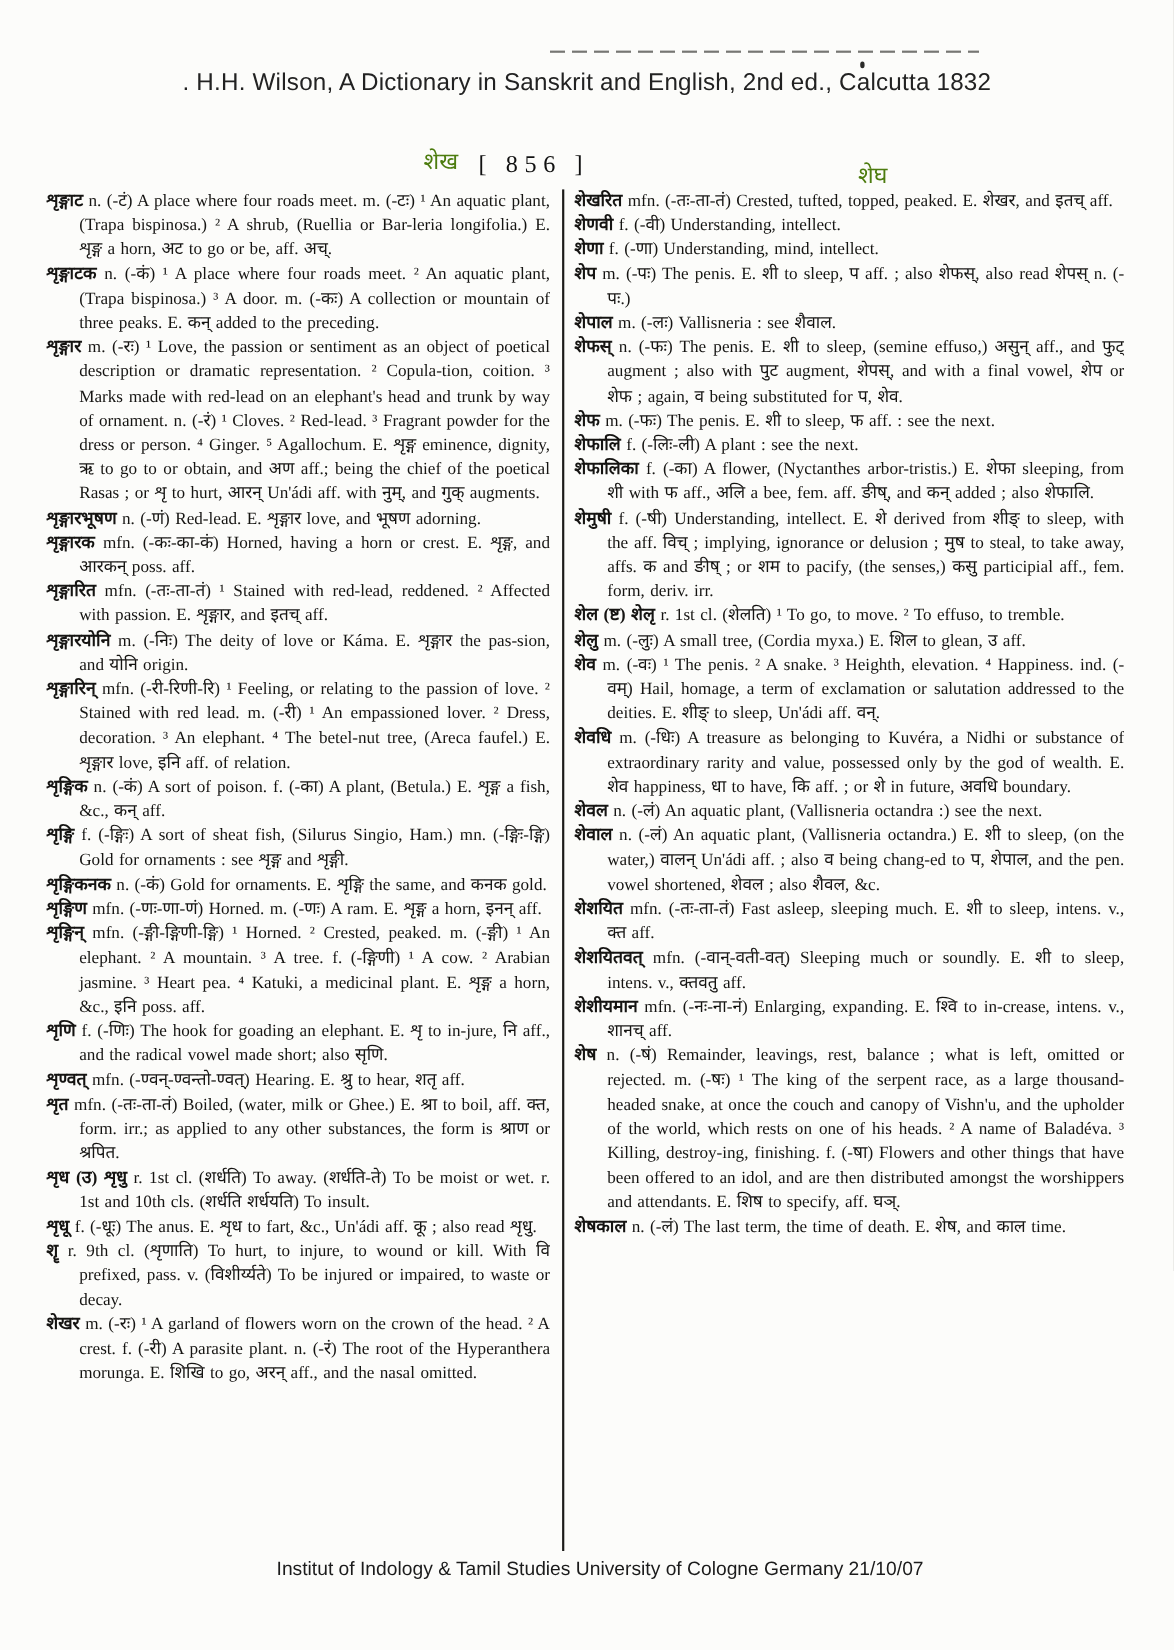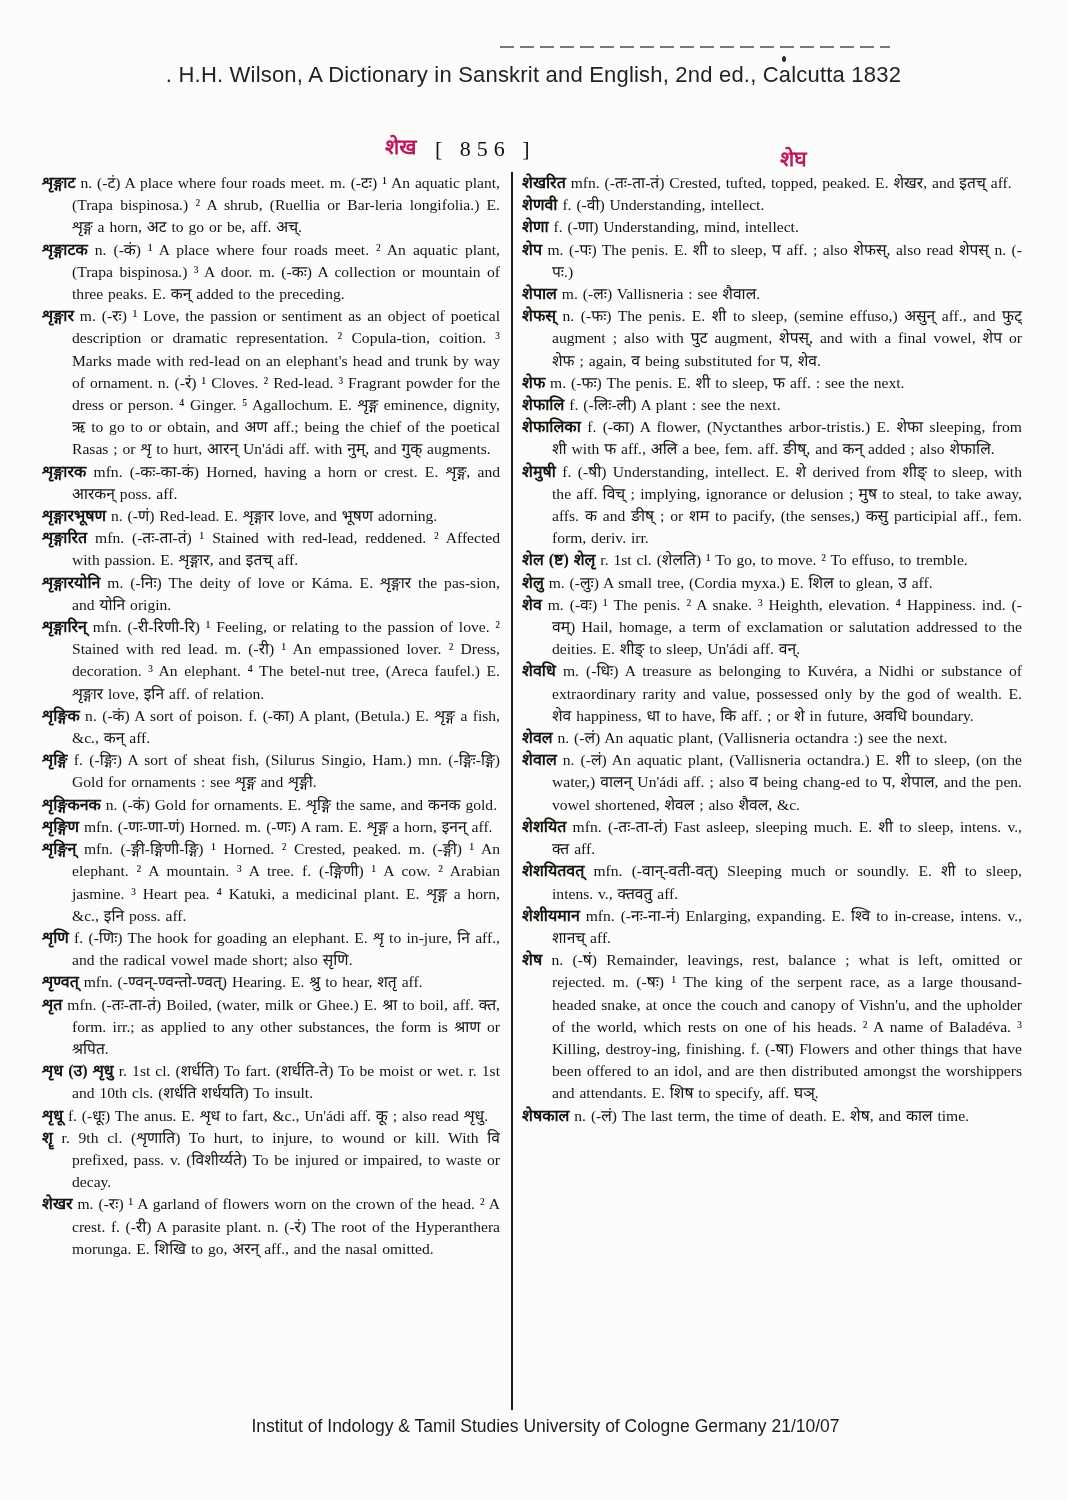--- a/index.html
+++ b/index.html
@@ -48,23 +48,23 @@
   }
   .running-head {
     position: absolute;
     top: 132px;
     left: 0;
     width: 100%;
     height: 40px;
   }
   .catchword {
     position: absolute;
-    font-weight: bold;
+    font-weight: normal;
     font-size: 21px;
-    color: #be185d;
+    color: #4d7c0f;
   }
   .catchword.left  { left: 385px; top: 0; }
   .catchword.right { left: 780px; top: 12px; }
   .page-number {
     position: absolute;
     left: 435px;
     top: 4px;
     width: 200px;
     text-align: left;
     font-size: 22px;
@@ -130,34 +130,34 @@
     <span class="catchword left">शेख</span>
     <span class="page-number">[  856  ]</span>
     <span class="catchword right">शेघ</span>
   </div>
 
   <div class="columns">
     <div class="column left">
         <p class="entry"><span class="headword">शृङ्गाट</span><span class="entry-body"> n. (-टं) A place where four roads meet. m. (-टः) ¹ An aquatic plant, (Trapa bispinosa.) ² A shrub, (Ruellia or Bar-leria longifolia.) E. शृङ्ग a horn, अट to go or be, aff. अच्.</span></p>
         <p class="entry"><span class="headword">शृङ्गाटक</span><span class="entry-body"> n. (-कं) ¹ A place where four roads meet. ² An aquatic plant, (Trapa bispinosa.) ³ A door. m. (-कः) A collection or mountain of three peaks. E. कन् added to the preceding.</span></p>
         <p class="entry"><span class="headword">शृङ्गार</span><span class="entry-body"> m. (-रः) ¹ Love, the passion or sentiment as an object of poetical description or dramatic representation. ² Copula-tion, coition. ³ Marks made with red-lead on an elephant's head and trunk by way of ornament. n. (-रं) ¹ Cloves. ² Red-lead. ³ Fragrant powder for the dress or person. ⁴ Ginger. ⁵ Agallochum. E. शृङ्ग eminence, dignity, ऋ to go to or obtain, and अण aff.; being the chief of the poetical Rasas ; or शृ to hurt, आरन् Un'ádi aff. with नुम्, and गुक् augments.</span></p>
+        <p class="entry"><span class="headword">शृङ्गारभूषण</span><span class="entry-body"> n. (-णं) Red-lead. E. शृङ्गार love, and भूषण adorning.</span></p>
         <p class="entry"><span class="headword">शृङ्गारक</span><span class="entry-body"> mfn. (-कः-का-कं) Horned, having a horn or crest. E. शृङ्ग, and आरकन् poss. aff.</span></p>
-        <p class="entry"><span class="headword">शृङ्गारभूषण</span><span class="entry-body"> n. (-णं) Red-lead. E. शृङ्गार love, and भूषण adorning.</span></p>
         <p class="entry"><span class="headword">शृङ्गारित</span><span class="entry-body"> mfn. (-तः-ता-तं) ¹ Stained with red-lead, reddened. ² Affected with passion. E. शृङ्गार, and इतच् aff.</span></p>
         <p class="entry"><span class="headword">शृङ्गारयोनि</span><span class="entry-body"> m. (-निः) The deity of love or Káma. E. शृङ्गार the pas-sion, and योनि origin.</span></p>
         <p class="entry"><span class="headword">शृङ्गारिन्</span><span class="entry-body"> mfn. (-री-रिणी-रि) ¹ Feeling, or relating to the passion of love. ² Stained with red lead. m. (-री) ¹ An empassioned lover. ² Dress, decoration. ³ An elephant. ⁴ The betel-nut tree, (Areca faufel.) E. शृङ्गार love, इनि aff. of relation.</span></p>
         <p class="entry"><span class="headword">शृङ्गिक</span><span class="entry-body"> n. (-कं) A sort of poison. f. (-का) A plant, (Betula.) E. शृङ्ग a fish, &amp;c., कन् aff.</span></p>
         <p class="entry"><span class="headword">शृङ्गि</span><span class="entry-body"> f. (-ङ्गिः) A sort of sheat fish, (Silurus Singio, Ham.) mn. (-ङ्गिः-ङ्गि) Gold for ornaments :  see शृङ्ग and शृङ्गी.</span></p>
         <p class="entry"><span class="headword">शृङ्गिकनक</span><span class="entry-body"> n. (-कं) Gold for ornaments. E. शृङ्गि the same, and कनक gold.</span></p>
         <p class="entry"><span class="headword">शृङ्गिण</span><span class="entry-body"> mfn. (-णः-णा-णं) Horned. m. (-णः) A ram. E. शृङ्ग a horn, इनन् aff.</span></p>
         <p class="entry"><span class="headword">शृङ्गिन्</span><span class="entry-body"> mfn. (-ङ्गी-ङ्गिणी-ङ्गि) ¹ Horned. ² Crested, peaked. m. (-ङ्गी) ¹ An elephant. ² A mountain. ³ A tree. f. (-ङ्गिणी) ¹ A cow. ² Arabian jasmine. ³ Heart pea. ⁴ Katuki, a medicinal plant. E. शृङ्ग a horn, &amp;c., इनि poss. aff.</span></p>
         <p class="entry"><span class="headword">शृणि</span><span class="entry-body"> f. (-णिः) The hook for goading an elephant. E. शृ to in-jure, नि aff., and the radical vowel made short; also सृणि.</span></p>
         <p class="entry"><span class="headword">शृण्वत्</span><span class="entry-body"> mfn. (-ण्वन्-ण्वन्तो-ण्वत्) Hearing. E. श्रु to hear, शतृ aff.</span></p>
         <p class="entry"><span class="headword">शृत</span><span class="entry-body"> mfn. (-तः-ता-तं) Boiled, (water, milk or Ghee.) E. श्रा to boil, aff. क्त, form. irr.; as applied to any other substances, the form is श्राण or श्रपित.</span></p>
-        <p class="entry"><span class="headword">शृध (उ) शृधु</span><span class="entry-body"> r. 1st cl. (शर्धति) To fart. (शर्धति-ते) To be moist or wet. r. 1st and 10th cls. (शर्धति शर्धयति) To insult.</span></p>
+        <p class="entry"><span class="headword">शृध (उ) शृधु</span><span class="entry-body"> r. 1st cl. (शर्धति) To away. (शर्धति-ते) To be moist or wet. r. 1st and 10th cls. (शर्धति शर्धयति) To insult.</span></p>
         <p class="entry"><span class="headword">शृधू</span><span class="entry-body"> f. (-धूः) The anus. E. शृध to fart, &amp;c., Un'ádi aff. कू ; also read शृधु.</span></p>
         <p class="entry"><span class="headword">शॄ</span><span class="entry-body"> r. 9th cl. (शृणाति) To hurt, to injure, to wound or kill. With वि prefixed, pass. v. (विशीर्य्यते) To be injured or impaired, to waste or decay.</span></p>
         <p class="entry"><span class="headword">शेखर</span><span class="entry-body"> m. (-रः) ¹ A garland of flowers worn on the crown of the head. ² A crest. f. (-री) A parasite plant. n. (-रं) The root of the Hyperanthera morunga. E. शिखि to go, अरन् aff., and the nasal omitted.</span></p>
       </div>
     <div class="divider"></div>
     <div class="column right">
         <p class="entry"><span class="headword">शेखरित</span><span class="entry-body"> mfn. (-तः-ता-तं) Crested, tufted, topped, peaked. E. शेखर, and इतच् aff.</span></p>
         <p class="entry"><span class="headword">शेणवी</span><span class="entry-body"> f. (-वी) Understanding, intellect.</span></p>
         <p class="entry"><span class="headword">शेणा</span><span class="entry-body"> f. (-णा) Understanding, mind, intellect.</span></p>
         <p class="entry"><span class="headword">शेप</span><span class="entry-body"> m. (-पः) The penis. E. शी to sleep, प aff. ;  also शेफस्, also read शेपस्  n. (-पः.)</span></p>

